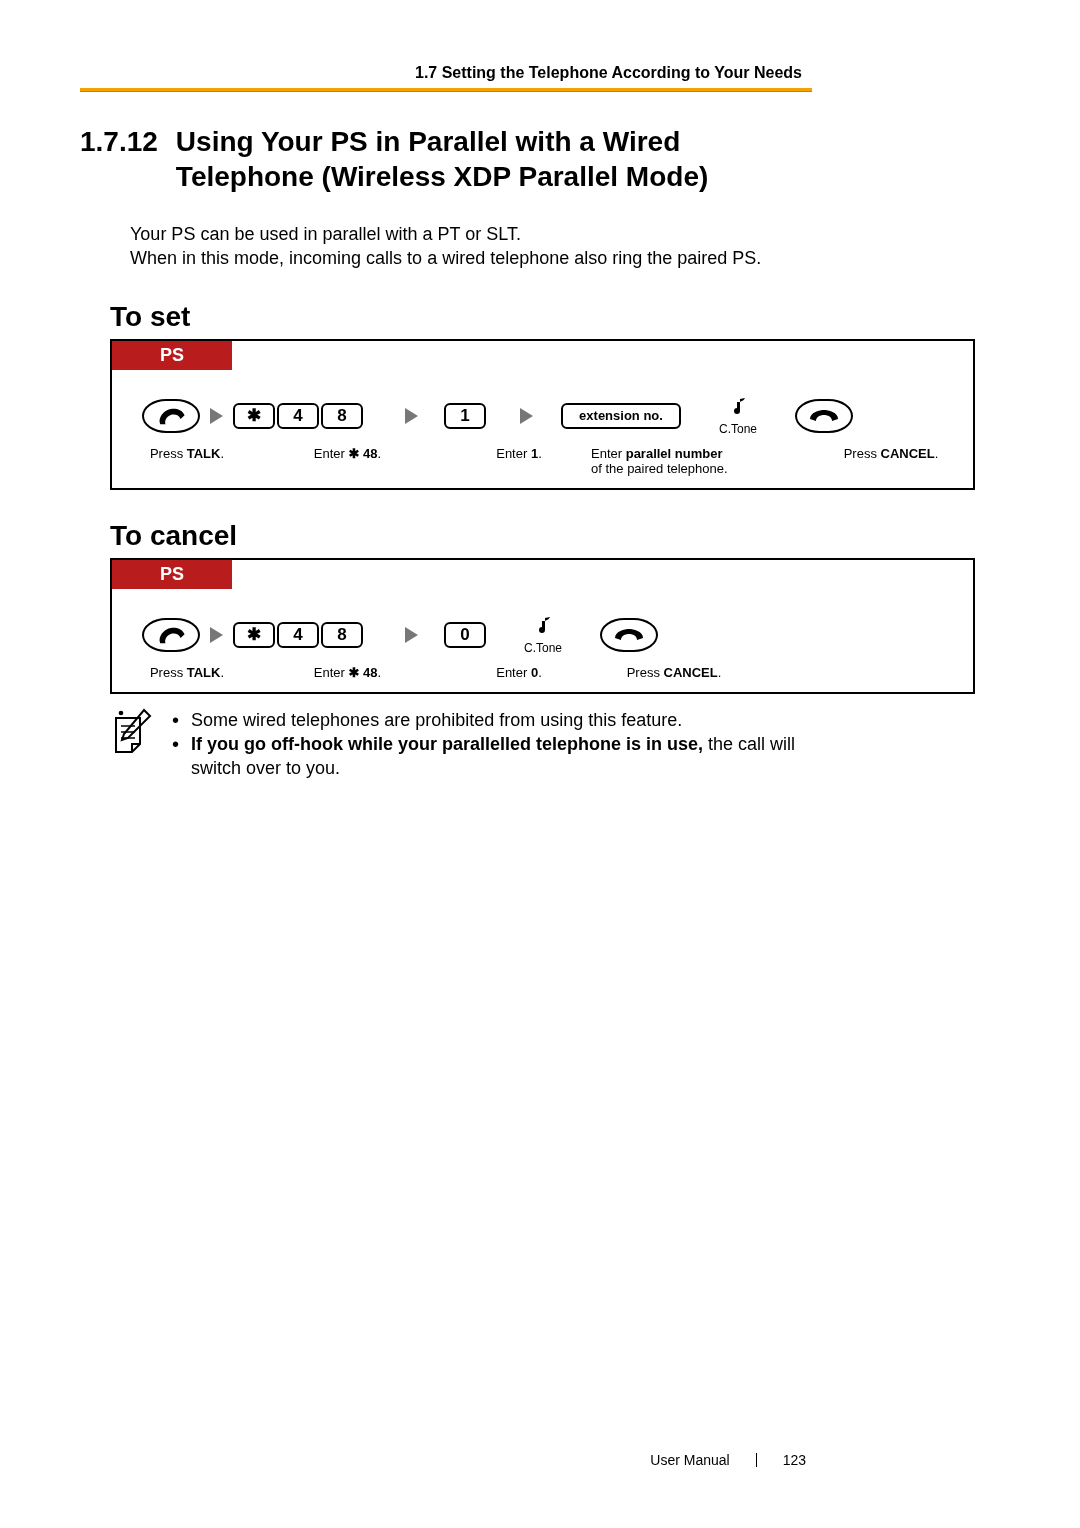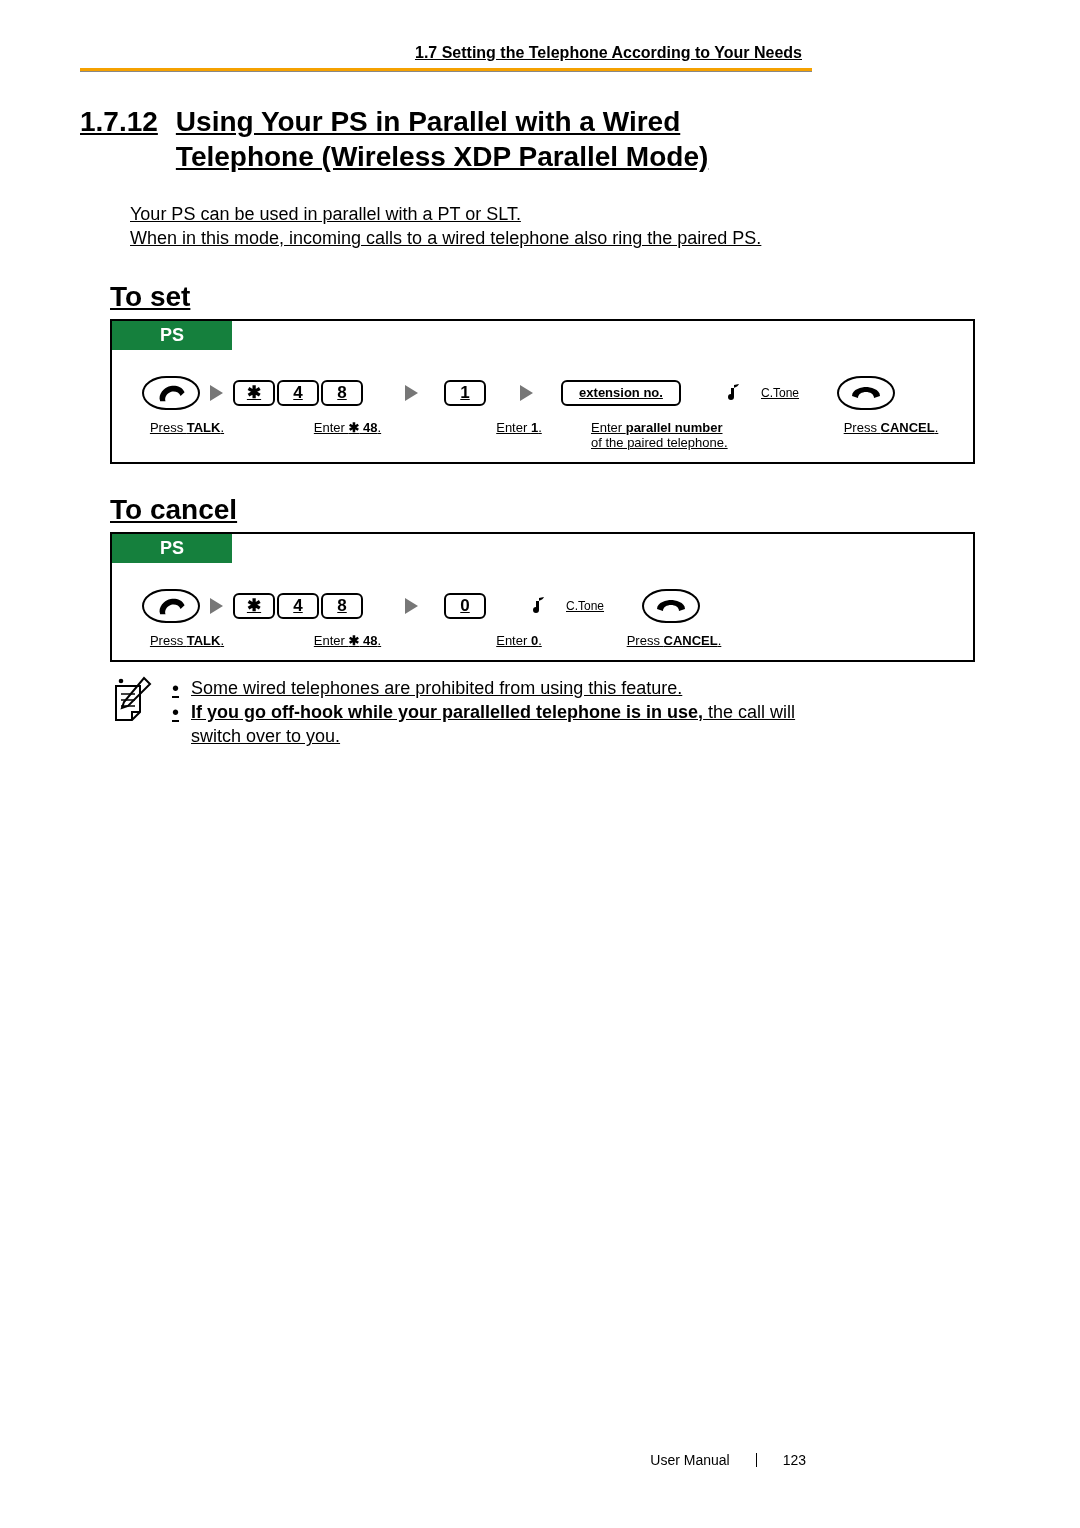--- a/index.html
+++ b/index.html
@@ -1,22 +1,21 @@
 <!DOCTYPE html>
 <html><head>
 <meta charset="utf-8">
 <style>
   * { box-sizing: border-box; margin: 0; padding: 0; }
   html, body { width: 1080px; height: 1528px; background: #fff; font-family: Arial, Helvetica, sans-serif; color: #000; }
   .page {
     position: relative;
     width: 892px;
     height: 1528px;
-    padding: 44px 80px 50px 80px;
-    text-decoration: underline;
+    padding: 64px 80px 50px 80px;
   }
   .running-head {
     text-align: right;
     font-size: 16px;
     font-weight: bold;
     padding-right: 10px;
   }
   .rule {
     height: 3px;
     margin-top: 6px;
@@ -43,21 +42,21 @@
     font-weight: bold;
   }
   
   .proc {
     margin-left: 30px;
     border: 2px solid #000;
     width: 865px;
   }
   .proc-tab {
     display: inline-block;
-    background: #15803d;
+    background: #b91c1c;
     color: #fff;
     font-weight: bold;
     font-size: 18px;
     padding: 4px 0;
     width: 120px;
     text-align: center;
   }
   .proc-body { padding: 26px 20px 12px 30px; }
   .flow {
     display: flex;
@@ -94,21 +93,21 @@
     border: 2.5px solid #000;
     border-radius: 50% / 60%;
     display: flex; align-items: center; justify-content: center;
   }
   .tri {
     width: 0; height: 0;
     border-top: 8px solid transparent;
     border-bottom: 8px solid transparent;
     border-left: 13px solid #777;
   }
-  .ctone-wrap { display:flex; flex-direction:row; align-items:center; gap:16px; font-size:12px; }
+  .ctone-wrap { display:flex; flex-direction:column; align-items:center; gap:4px; font-size:12px; }
   
   .notes {
     display: flex;
     gap: 16px;
     margin: 14px 0 0 30px;
     font-size: 18px;
     line-height: 1.35;
   }
   .notes ul { list-style: none; padding-left: 0; }
   .notes li { display: flex; gap: 12px; }

